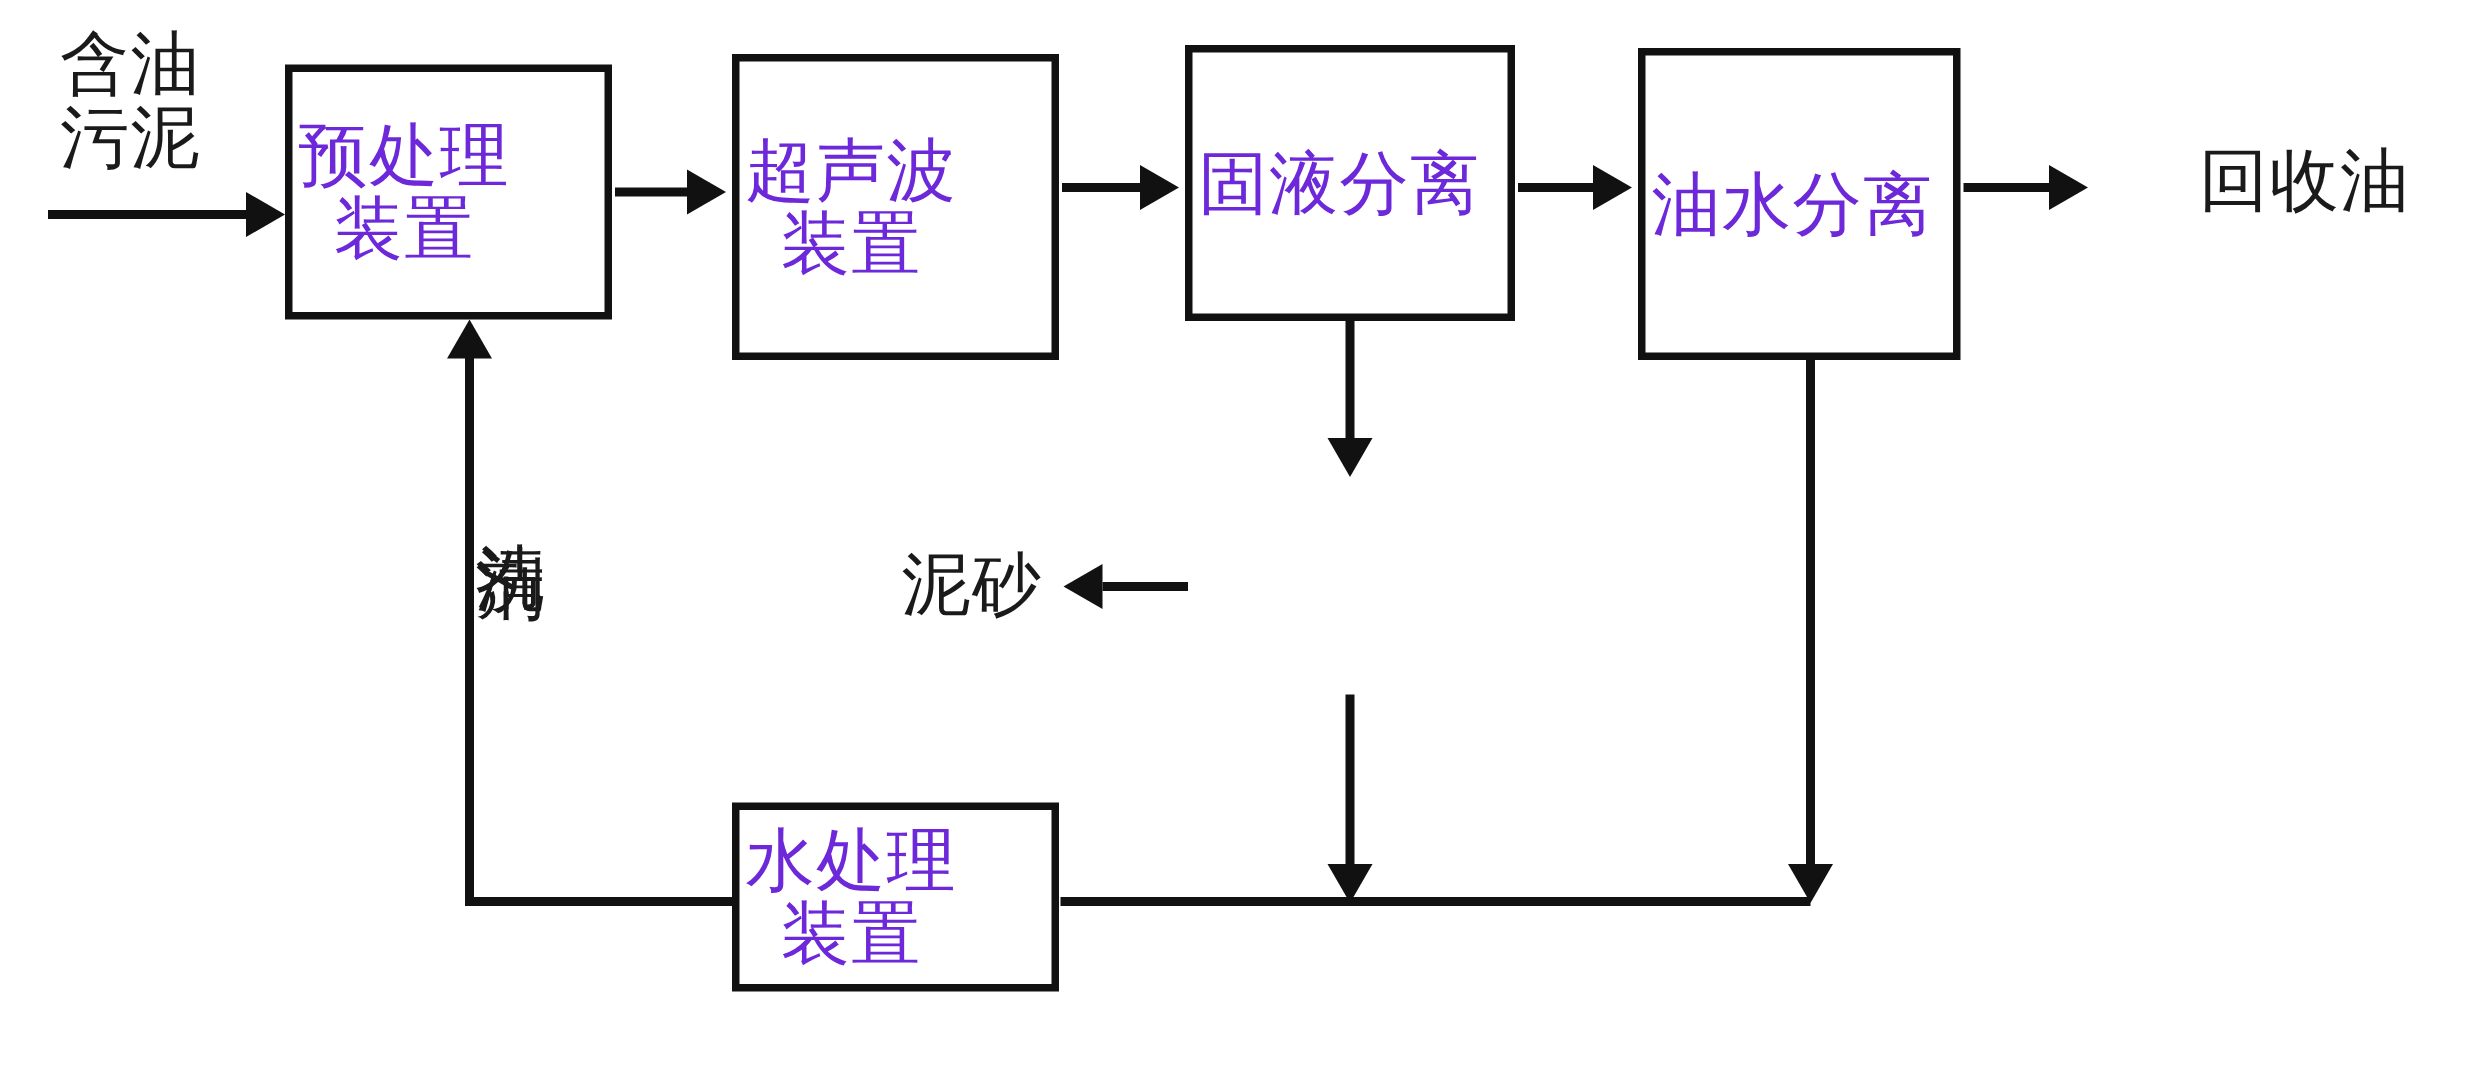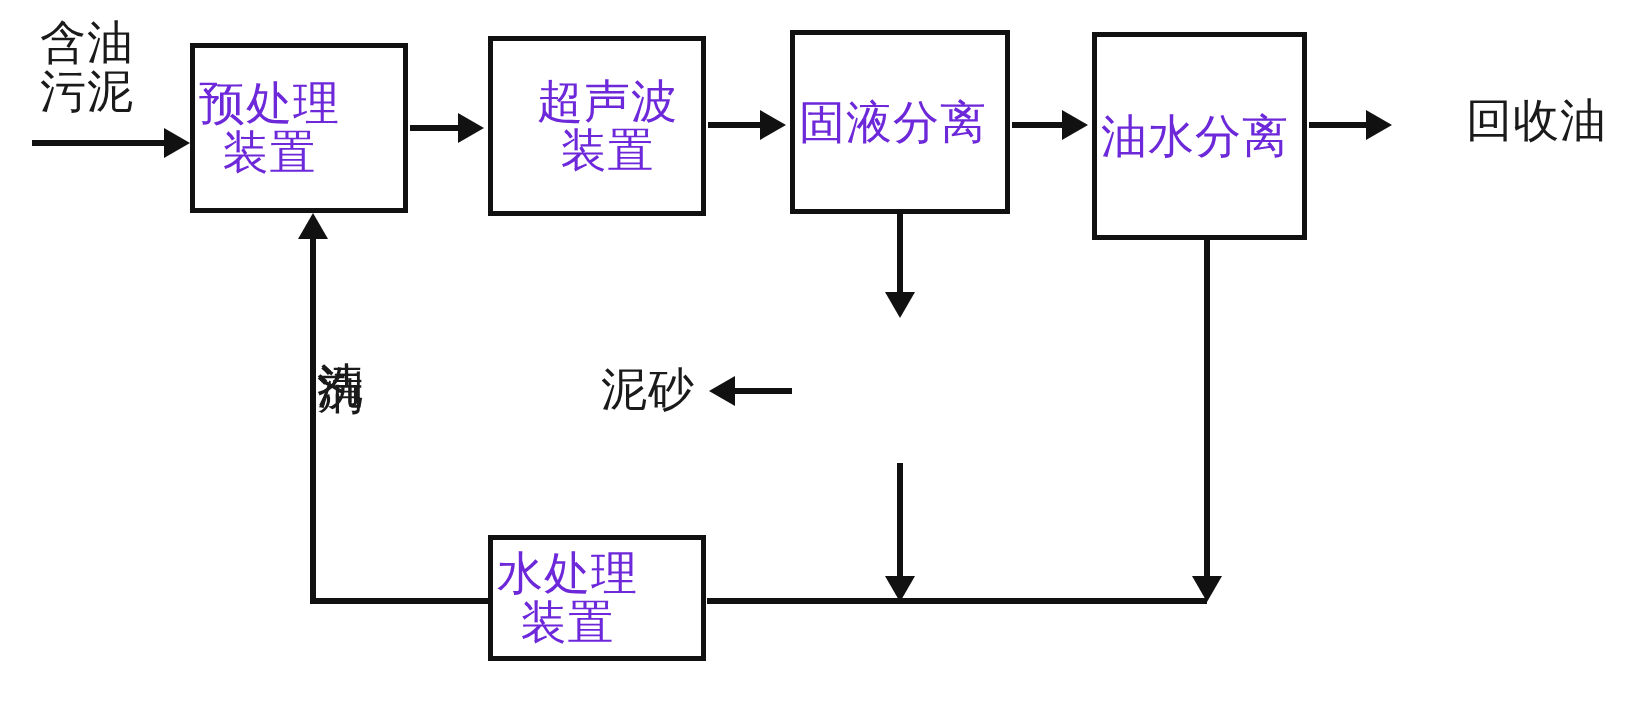--- a/index.html
+++ b/index.html
@@ -97,21 +97,21 @@
   <div class="arrowhead arrow-right" style="left:164px; top:128px;"></div>
 
   <div class="node" style="left:190px; top:43px; width:218px; height:170px;">
     <span class="node-label">预处理
 装置</span>
   </div>
 
   <div class="conn h-line" style="left:410px; top:125px; width:52px;"></div>
   <div class="arrowhead arrow-right" style="left:458px; top:113px;"></div>
 
-  <div class="node" style="left:488px; top:36px; width:218px; height:180px;padding-left:40px;">
+  <div class="node" style="left:488px; top:36px; width:218px; height:204px;">
     <span class="node-label">超声波
 装置</span>
   </div>
 
   <div class="conn h-line" style="left:708px; top:122px; width:56px;"></div>
   <div class="arrowhead arrow-right" style="left:760px; top:110px;"></div>
 
   <div class="node" style="left:790px; top:30px; width:220px; height:184px;">
     <span class="node-label">固液分离</span>
   </div>

